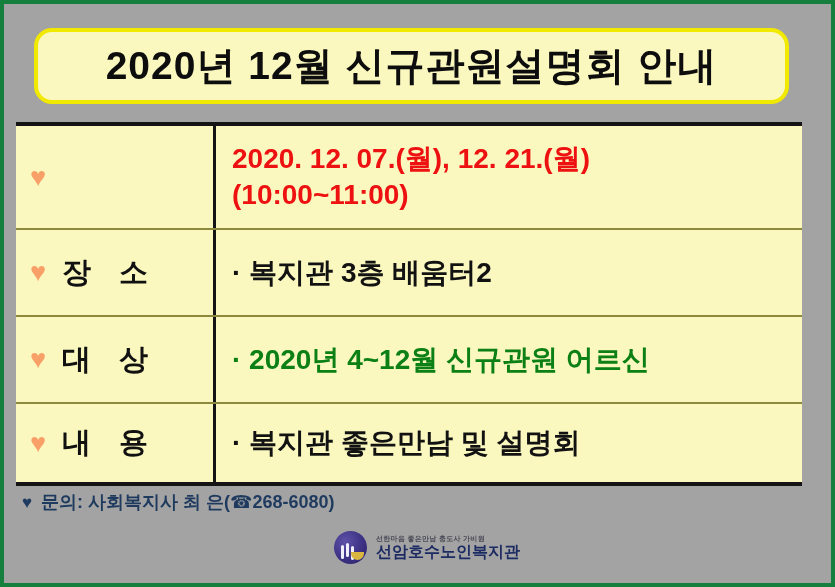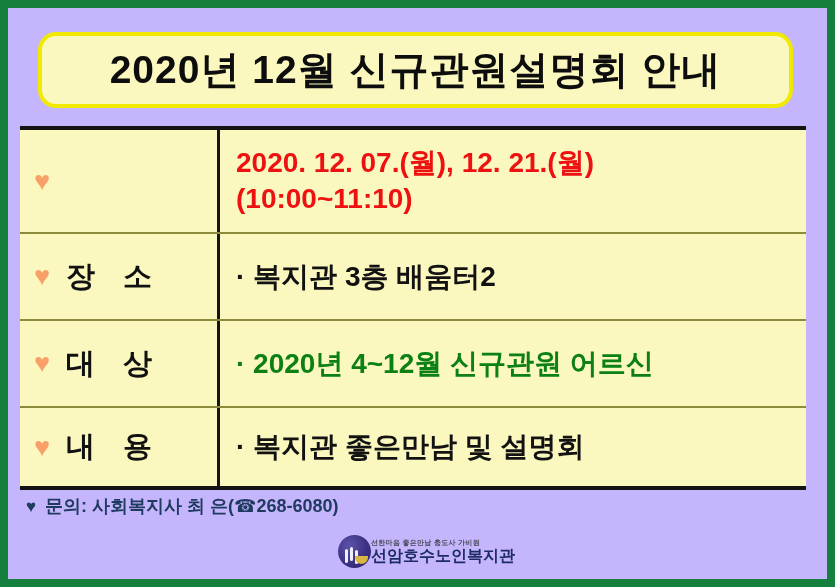--- a/index.html
+++ b/index.html
@@ -14,22 +14,22 @@
     font-family: "Liberation Sans", "DejaVu Sans", sans-serif;
     overflow: hidden;
   }
 
   
   .poster {
     position: relative;
     box-sizing: border-box;
     width: 835px;
     height: 587px;
-    background: #c4b5fd;
-    border: 8px solid #15803d;
+    background: #a3a3a3;
+    border: 4px solid #15803d;
   }
 
   
   .title-wrap {
     position: absolute;
     left: 30px;
     top: 24px;
     width: 755px;
     height: 76px;
   }
@@ -170,21 +170,21 @@
     content: "";
     position: absolute;
     right: 3px;
     bottom: 4px;
     width: 13px;
     height: 8px;
     border-radius: 0 0 10px 10px;
     background: #d8b63f;
   }
   .logo-texts {
-    margin-left: 0;
+    margin-left: 9px;
     display: flex;
     flex-direction: column;
     justify-content: center;
   }
   .logo-tagline {
     font-size: 7px;
     font-weight: 700;
     color: #4a4a58;
     letter-spacing: 0.3px;
     line-height: 1.1;
@@ -210,21 +210,21 @@
   </div>
 
   <div class="info-table">
 
     <div class="row r1">
       <div class="cell-label">
         <span class="heart">♥</span>
       </div>
       <div class="cell-value">
         <div class="val-line val-red">2020. 12. 07.(월), 12. 21.(월)</div>
-        <div class="val-line val-red">(10:00~11:10)</div>
+        <div class="val-line val-red">(10:00~11:00)</div>
       </div>
     </div>
 
     <div class="row r2">
       <div class="cell-label">
         <span class="heart">♥</span>
         <span class="label-text">장 소</span>
       </div>
       <div class="cell-value">
         <div class="val-line val-black">· 복지관  3층  배움터2</div>

